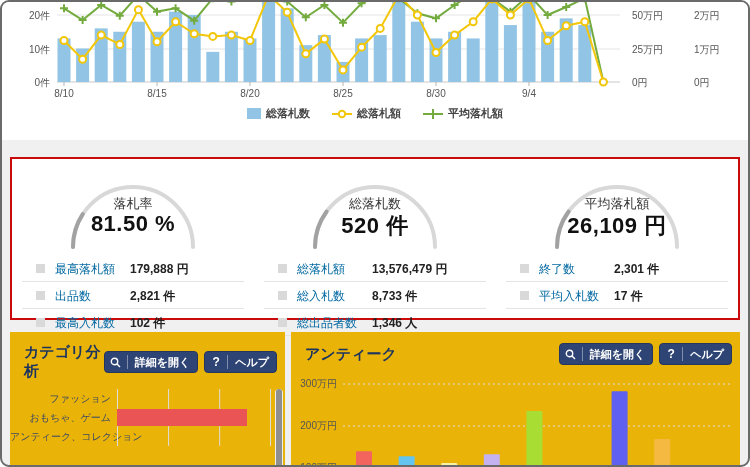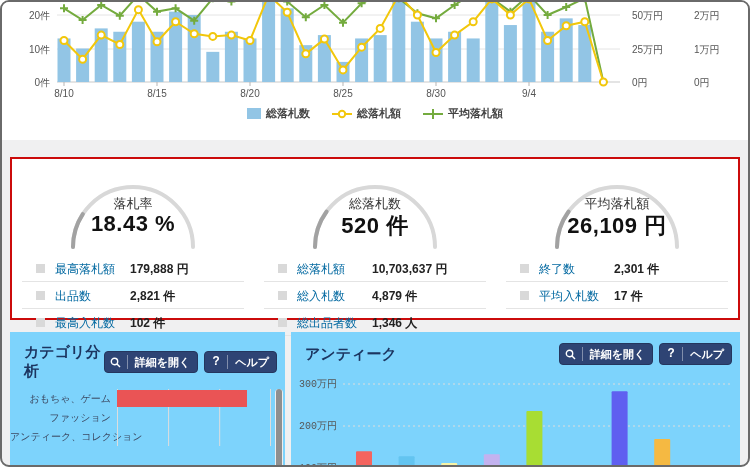--- a/index.html
+++ b/index.html
@@ -20,21 +20,21 @@
   .gauge-title{position:absolute;top:24px;width:100%;font-size:13px;color:#333;}
   .gauge-value{position:absolute;top:40px;width:100%;font-size:22px;font-weight:bold;color:#111;letter-spacing:.5px;}
   .stats-row{display:flex;margin-top:4px;}
   .stat-col{flex:1;padding:0 10px;}
   .stat-row{position:relative;height:26px;border-bottom:1px solid #e4e4e4;}
   .sq{position:absolute;left:14px;top:9px;width:9px;height:9px;background:#d9d9d9;}
   .slbl{position:absolute;left:33px;top:6px;font-size:12px;color:#0369a1;}
   .sval{position:absolute;left:108px;top:6px;font-size:12px;color:#222;font-weight:bold;}
   
   .bottom-row{position:absolute;top:330px;left:8px;right:8px;bottom:0;display:flex;gap:6px;}
-  .panel{background:#7dd3fc;overflow:hidden;position:relative;font-family:Liberation Mono, monospace;}
+  .panel{background:#eab308;overflow:hidden;position:relative;}
   .panel-cat{width:275px;flex:none;}
   .panel-dur{flex:1;}
   .panel-head{display:flex;justify-content:space-between;align-items:center;padding:11px 8px 4px 14px;}
   .panel-title{font-size:15px;font-weight:bold;color:#1c3560;}
   .btns{display:flex;gap:6px;}
   .nav-btn{display:inline-flex;align-items:center;background:#2e4474;color:#fff;border:1px solid #24365e;border-radius:4px;height:22px;font-size:11px;font-weight:bold;padding:0;cursor:pointer;font-family:inherit;}
   .btn-ic{width:22px;display:flex;justify-content:center;align-items:center;border-right:1px solid rgba(255,255,255,.4);height:14px;font-size:12px;font-weight:bold;}
   .btn-lbl{padding:0 7px;white-space:nowrap;}
   
   .cat-chart{position:relative;margin-top:4px;height:100px;}
@@ -229,21 +229,21 @@
 
   <section class="summary">
     <div class="gauges-row">
       <div class="gauge-col">
         <div class="gauge">
           <svg class="gauge-svg" width="150" height="78">
               <path d="M 15 76 A 60 60 0 0 1 135 76" fill="none" stroke="#d8d8d8" stroke-width="4" stroke-linecap="round"></path>
               <path d="M 15 76 A 60 60 0 0 1 24.8 43.2" fill="none" stroke="#a2a2a2" stroke-width="4" stroke-linecap="round"></path>
             </svg>
           <div class="gauge-title">落札率</div>
-          <div class="gauge-value">18.43 %</div>
+          <div class="gauge-value">81.50 %</div>
         </div>
       </div>
       <div class="gauge-col">
         <div class="gauge">
           <svg class="gauge-svg" width="150" height="78">
               <path d="M 15 76 A 60 60 0 0 1 135 76" fill="none" stroke="#d8d8d8" stroke-width="4" stroke-linecap="round"></path>
               <path d="M 15 76 A 60 60 0 0 1 26.5 40.7" fill="none" stroke="#a2a2a2" stroke-width="4" stroke-linecap="round"></path>
             </svg>
           <div class="gauge-title">総落札数</div>
           <div class="gauge-value">520 件</div>
@@ -275,26 +275,26 @@
         <div class="stat-row">
             <span class="sq"></span>
             <span class="slbl">最高入札数</span>
             <span class="sval">102 件</span>
           </div>
       </div>
       <div class="stat-col">
         <div class="stat-row">
             <span class="sq"></span>
             <span class="slbl">総落札額</span>
-            <span class="sval">10,703,637 円</span>
+            <span class="sval">13,576,479 円</span>
           </div>
         <div class="stat-row">
             <span class="sq"></span>
             <span class="slbl">総入札数</span>
-            <span class="sval">4,879 件</span>
+            <span class="sval">8,733 件</span>
           </div>
         <div class="stat-row">
             <span class="sq"></span>
             <span class="slbl">総出品者数</span>
             <span class="sval">1,346 人</span>
           </div>
       </div>
       <div class="stat-col">
         <div class="stat-row">
             <span class="sq"></span>
@@ -326,29 +326,29 @@
             <span class="btn-lbl">詳細を開く</span>
           </button>
           <button class="nav-btn">
             <span class="btn-ic">?</span>
             <span class="btn-lbl">ヘルプ</span>
           </button>
         </span>
       </div>
       <div class="cat-chart">
         <div class="cat-row">
+          <span class="cat-label">ファッション</span>
+          <span class="cat-bar-area">
+              <span class="cat-bar" style="width: 0%; background: rgb(234, 84, 85);"></span>
+            </span>
+        </div>
+        <div class="cat-row">
           <span class="cat-label">おもちゃ、ゲーム</span>
           <span class="cat-bar-area">
               <span class="cat-bar" style="width: 85%; background: rgb(234, 84, 85);"></span>
-            </span>
-        </div>
-        <div class="cat-row">
-          <span class="cat-label">ファッション</span>
-          <span class="cat-bar-area">
-              <span class="cat-bar" style="width: 0%; background: rgb(234, 84, 85);"></span>
             </span>
         </div>
         <div class="cat-row">
           <span class="cat-label">アンティーク、コレクション</span>
           <span class="cat-bar-area">
               <span class="cat-bar" style="width: 0%; background: rgb(234, 84, 85);"></span>
             </span>
         </div>
 
         <div class="cat-scroll">

